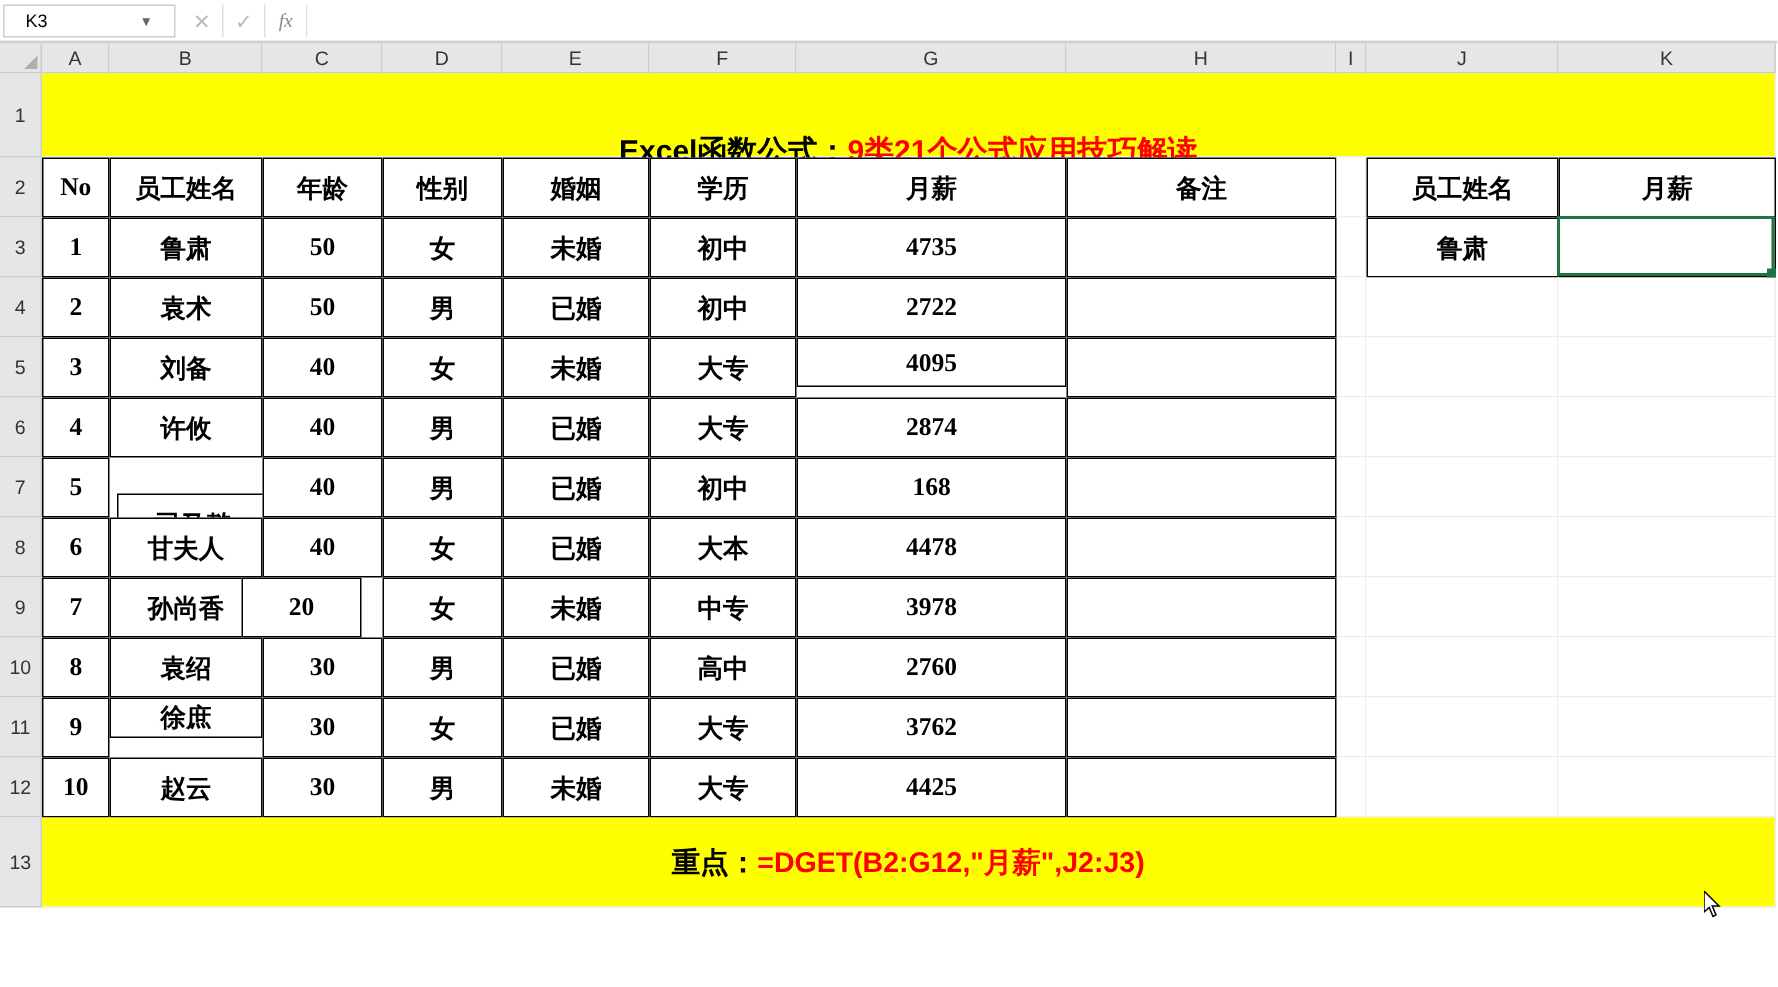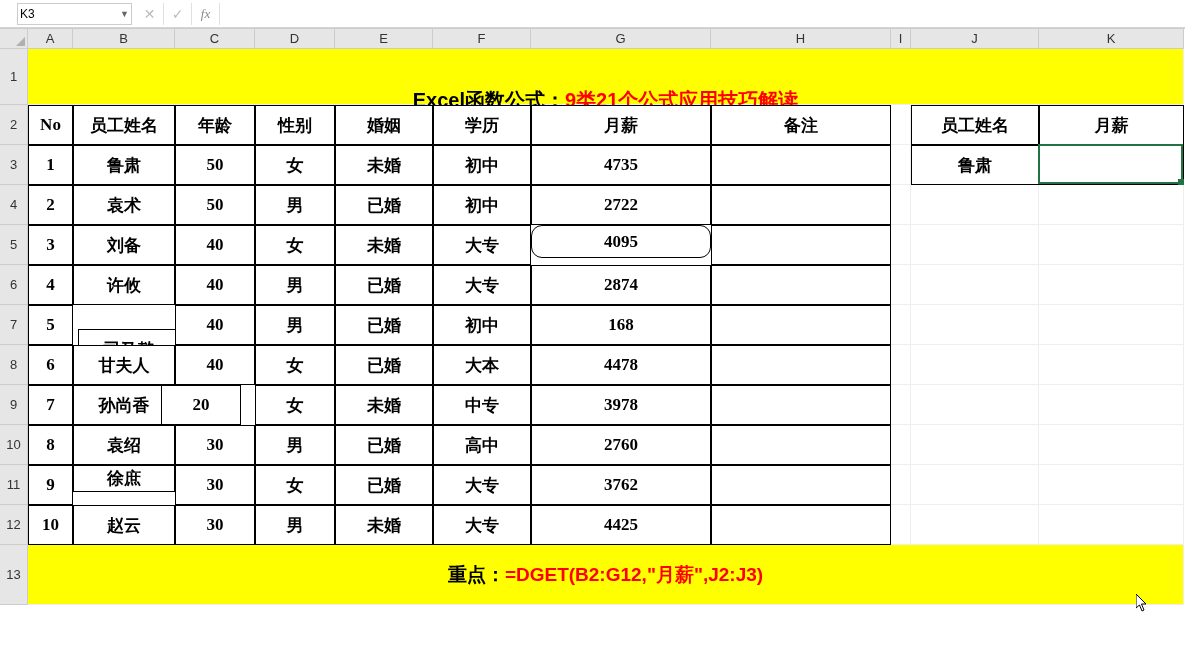--- a/index.html
+++ b/index.html
@@ -1,19 +1,19 @@
 <!DOCTYPE html>
 <html><head>
 <meta charset="utf-8">
 <style>
   * { margin: 0; padding: 0; box-sizing: border-box; }
   body { font-family: "Microsoft YaHei", Arial, sans-serif; font-size: 14px; background: #fff; overflow: hidden; }
   
   .formula-bar { display: flex; align-items: center; height: 28px; border-bottom: 1px solid #d4d4d4; background: #fff; }
-  .name-box { width: 115px; height: 22px; border: 1px solid #ccc; background: #fff; display: flex; align-items: center; padding: 0 2px; margin-left: 17px; position: relative; }
+  .name-box { width: 115px; height: 22px; border: 1px solid #ccc; background: #fff; display: flex; align-items: center; padding: 0 14px; margin-left: 2px; position: relative; }
   .name-box-text { flex: 1; font-size: 12px; }
   .name-box-dd { color: #666; font-size: 9px; }
   .fb-divider { width: 4px; }
   .fb-btn { width: 28px; height: 22px; display: flex; align-items: center; justify-content: center; color: #bbb; border-right: 1px solid #e0e0e0; }
   .fb-btn.fx { font-style: italic; font-family: "Times New Roman", serif; color: #888; font-size: 13px; }
   .fb-input { flex: 1; height: 22px; border: none; outline: none; padding: 0 6px; font-size: 12px; }
   
   .sheet-wrapper { position: relative; width: 1185px; height: 628px; border-top: 1px solid #ccc; background: #fff; }
   .corner { position: absolute; left: 0; top: 0; width: 28px; height: 20px; background: #e6e6e6; border-right: 1px solid #ccc; border-bottom: 1px solid #ccc; }
   .corner::after { content: ''; position: absolute; right: 2px; bottom: 2px; border-style: solid; border-width: 0 0 9px 9px; border-color: transparent transparent #b0b0b0 transparent; }
@@ -135,21 +135,21 @@
       <div class="cell dcell" style="left: 307px; top: 136px; width: 98px; height: 40px;">已婚</div>
       <div class="cell dcell" style="left: 405px; top: 136px; width: 98px; height: 40px;">初中</div>
       <div class="cell dcell" style="left: 503px; top: 136px; width: 180px; height: 40px;">2722</div>
       <div class="cell dcell" style="left: 683px; top: 136px; width: 180px; height: 40px;"></div>
       <div class="cell dcell" style="left: 0px; top: 176px; width: 45px; height: 40px;">3</div>
       <div class="cell dcell" style="left: 45px; top: 176px; width: 102px; height: 40px;">刘备</div>
       <div class="cell dcell" style="left: 147px; top: 176px; width: 80px; height: 40px;">40</div>
       <div class="cell dcell" style="left: 227px; top: 176px; width: 80px; height: 40px;">女</div>
       <div class="cell dcell" style="left: 307px; top: 176px; width: 98px; height: 40px;">未婚</div>
       <div class="cell dcell" style="left: 405px; top: 176px; width: 98px; height: 40px;">大专</div>
-      <div class="cell dcell" style="left: 503px; top: 176px; width: 180px; height: 33px; border-radius: 11px;">4095</div>
+      <div class="cell dcell" style="left: 503px; top: 176px; width: 180px; height: 33px;">4095</div>
       <div class="cell dcell" style="left: 683px; top: 176px; width: 180px; height: 40px;"></div>
       <div class="cell dcell" style="left: 0px; top: 216px; width: 45px; height: 40px;">4</div>
       <div class="cell dcell" style="left: 45px; top: 216px; width: 102px; height: 40px;">许攸</div>
       <div class="cell dcell" style="left: 147px; top: 216px; width: 80px; height: 40px;">40</div>
       <div class="cell dcell" style="left: 227px; top: 216px; width: 80px; height: 40px;">男</div>
       <div class="cell dcell" style="left: 307px; top: 216px; width: 98px; height: 40px;">已婚</div>
       <div class="cell dcell" style="left: 405px; top: 216px; width: 98px; height: 40px;">大专</div>
       <div class="cell dcell" style="left: 503px; top: 216px; width: 180px; height: 40px;">2874</div>
       <div class="cell dcell" style="left: 683px; top: 216px; width: 180px; height: 40px;"></div>
       <div class="cell dcell" style="left: 0px; top: 256px; width: 45px; height: 40px;">5</div>

